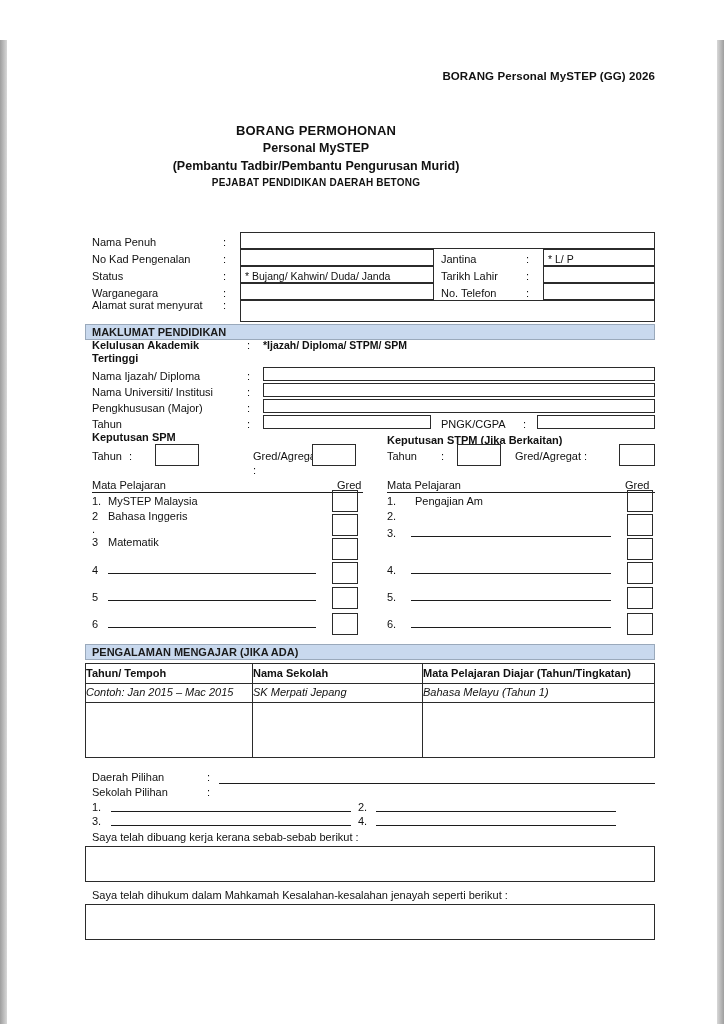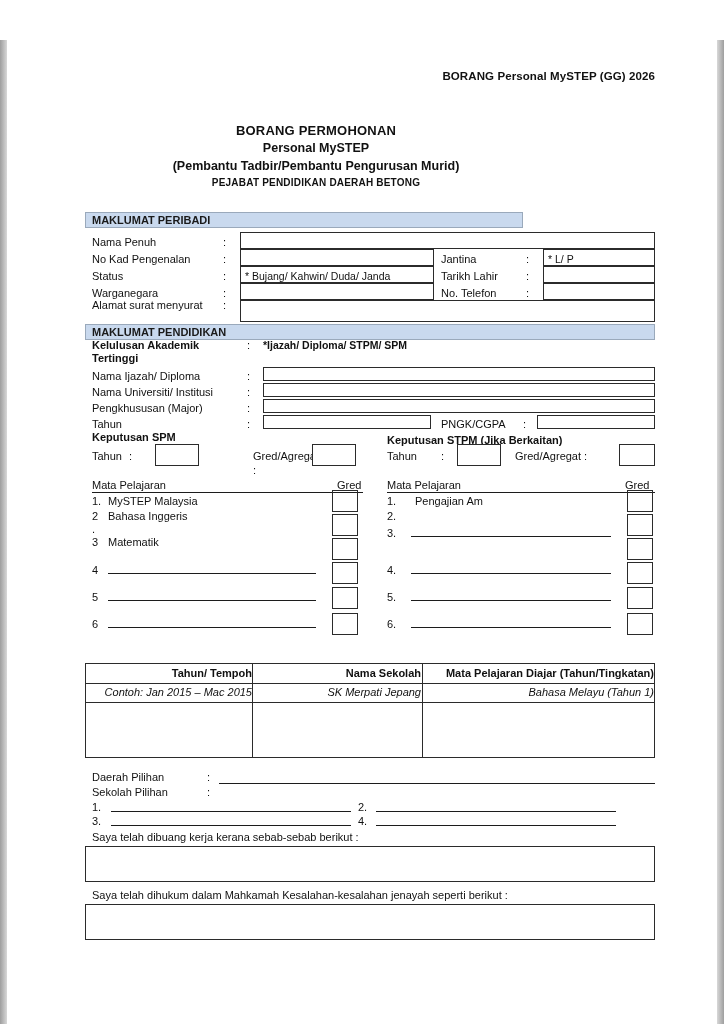--- a/index.html
+++ b/index.html
@@ -120,21 +120,21 @@
     height: 0;
   }
   .num {
     position: absolute;
     font-size: 11px;
   }
   .tbl-hd {
     position: absolute;
     font-size: 11px;
     font-weight: bold;
-    text-align: right;
+    text-align: left;
     white-space: nowrap;
   }
   .italic { font-style: italic; }
 
   .exp-table {
     position: absolute;
     left: 78px;
     top: 623px;
     width: 570px;
     height: 95px;
@@ -176,21 +176,20 @@
     <div class="hdr-right">BORANG Personal MySTEP (GG) 2026</div>
 
     <div class="title-block">
       <div class="t1">BORANG PERMOHONAN</div>
       <div class="t2">Personal MySTEP</div>
       <div class="t3">(Pembantu Tadbir/Pembantu Pengurusan Murid)</div>
       <div class="t4">PEJABAT PENDIDIKAN DAERAH BETONG</div>
     </div>
 
 
-    <div class="secbar" style="left:78px; top:172px; width:438px;">MAKLUMAT PERIBADI</div>
 
     <div class="lbl" style="left:85px; top:196px;">Nama Penuh</div>
     <div class="colon" style="left:216px; top:196px;">:</div>
     <div class="fld" style="left:233px; top:192px; width:415px; height:17px;"></div>
 
     <div class="lbl" style="left:85px; top:213px;">No Kad Pengenalan</div>
     <div class="colon" style="left:216px; top:213px;">:</div>
     <div class="fld" style="left:233px; top:209px; width:194px; height:17px;"></div>
     <div class="lbl" style="left:434px; top:213px;">Jantina</div>
     <div class="colon" style="left:519px; top:213px;">:</div>
@@ -308,20 +307,21 @@
     <div class="gradbox" style="left:620px; top:522px;"></div>
 
     <div class="num" style="left:380px; top:551px;">5.</div>
     <div class="uline" style="left:404px; top:560px; width:200px;"></div>
     <div class="gradbox" style="left:620px; top:547px;"></div>
 
     <div class="num" style="left:380px; top:578px;">6.</div>
     <div class="uline" style="left:404px; top:587px; width:200px;"></div>
     <div class="gradbox" style="left:620px; top:573px;"></div>
 
+    <div class="secbar" style="left:78px; top:604px; width:570px;">PENGALAMAN MENGAJAR (JIKA ADA)</div>
 
     <div class="exp-table">
       <div class="hline" style="top:19px;"></div>
       <div class="hline" style="top:38px;"></div>
       <div class="vline" style="left:166px;"></div>
       <div class="vline" style="left:336px;"></div>
 
       <div class="tbl-hd" style="left:0; top:3px; width:166px;">Tahun/ Tempoh</div>
       <div class="tbl-hd" style="left:167px; top:3px; width:168px;">Nama Sekolah</div>
       <div class="tbl-hd" style="left:337px; top:3px; width:231px;">Mata Pelajaran Diajar (Tahun/Tingkatan)</div>

